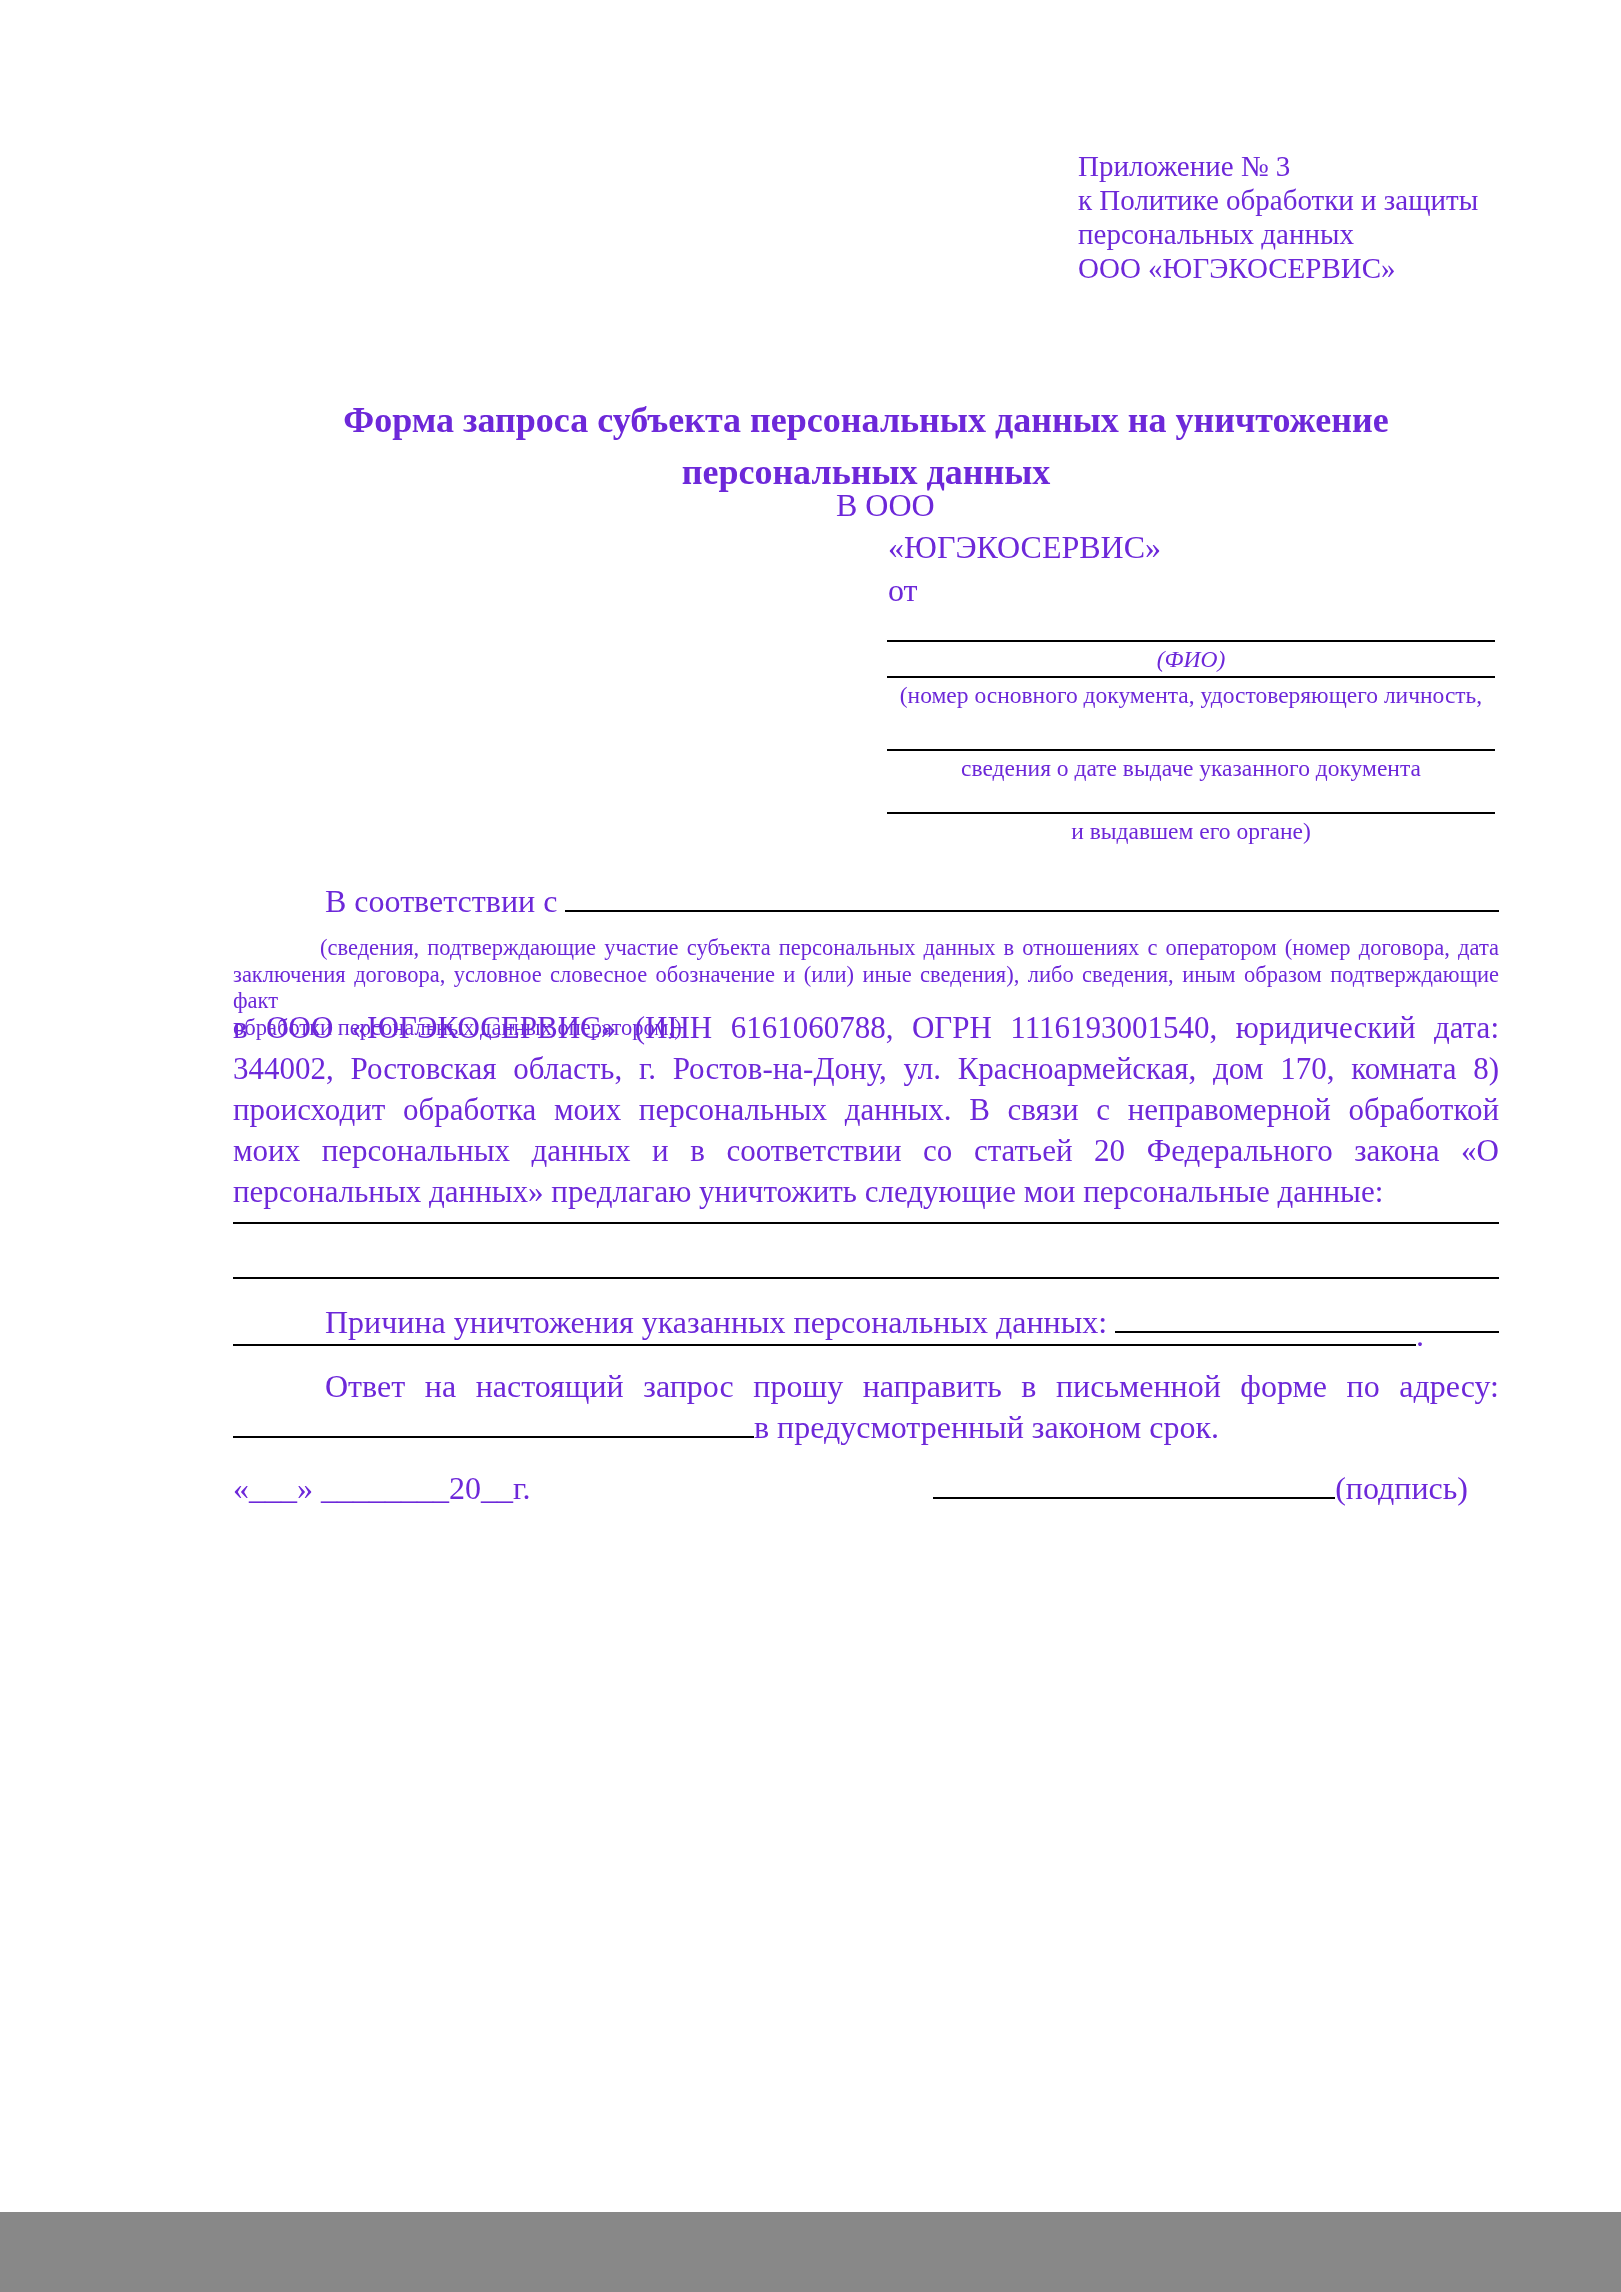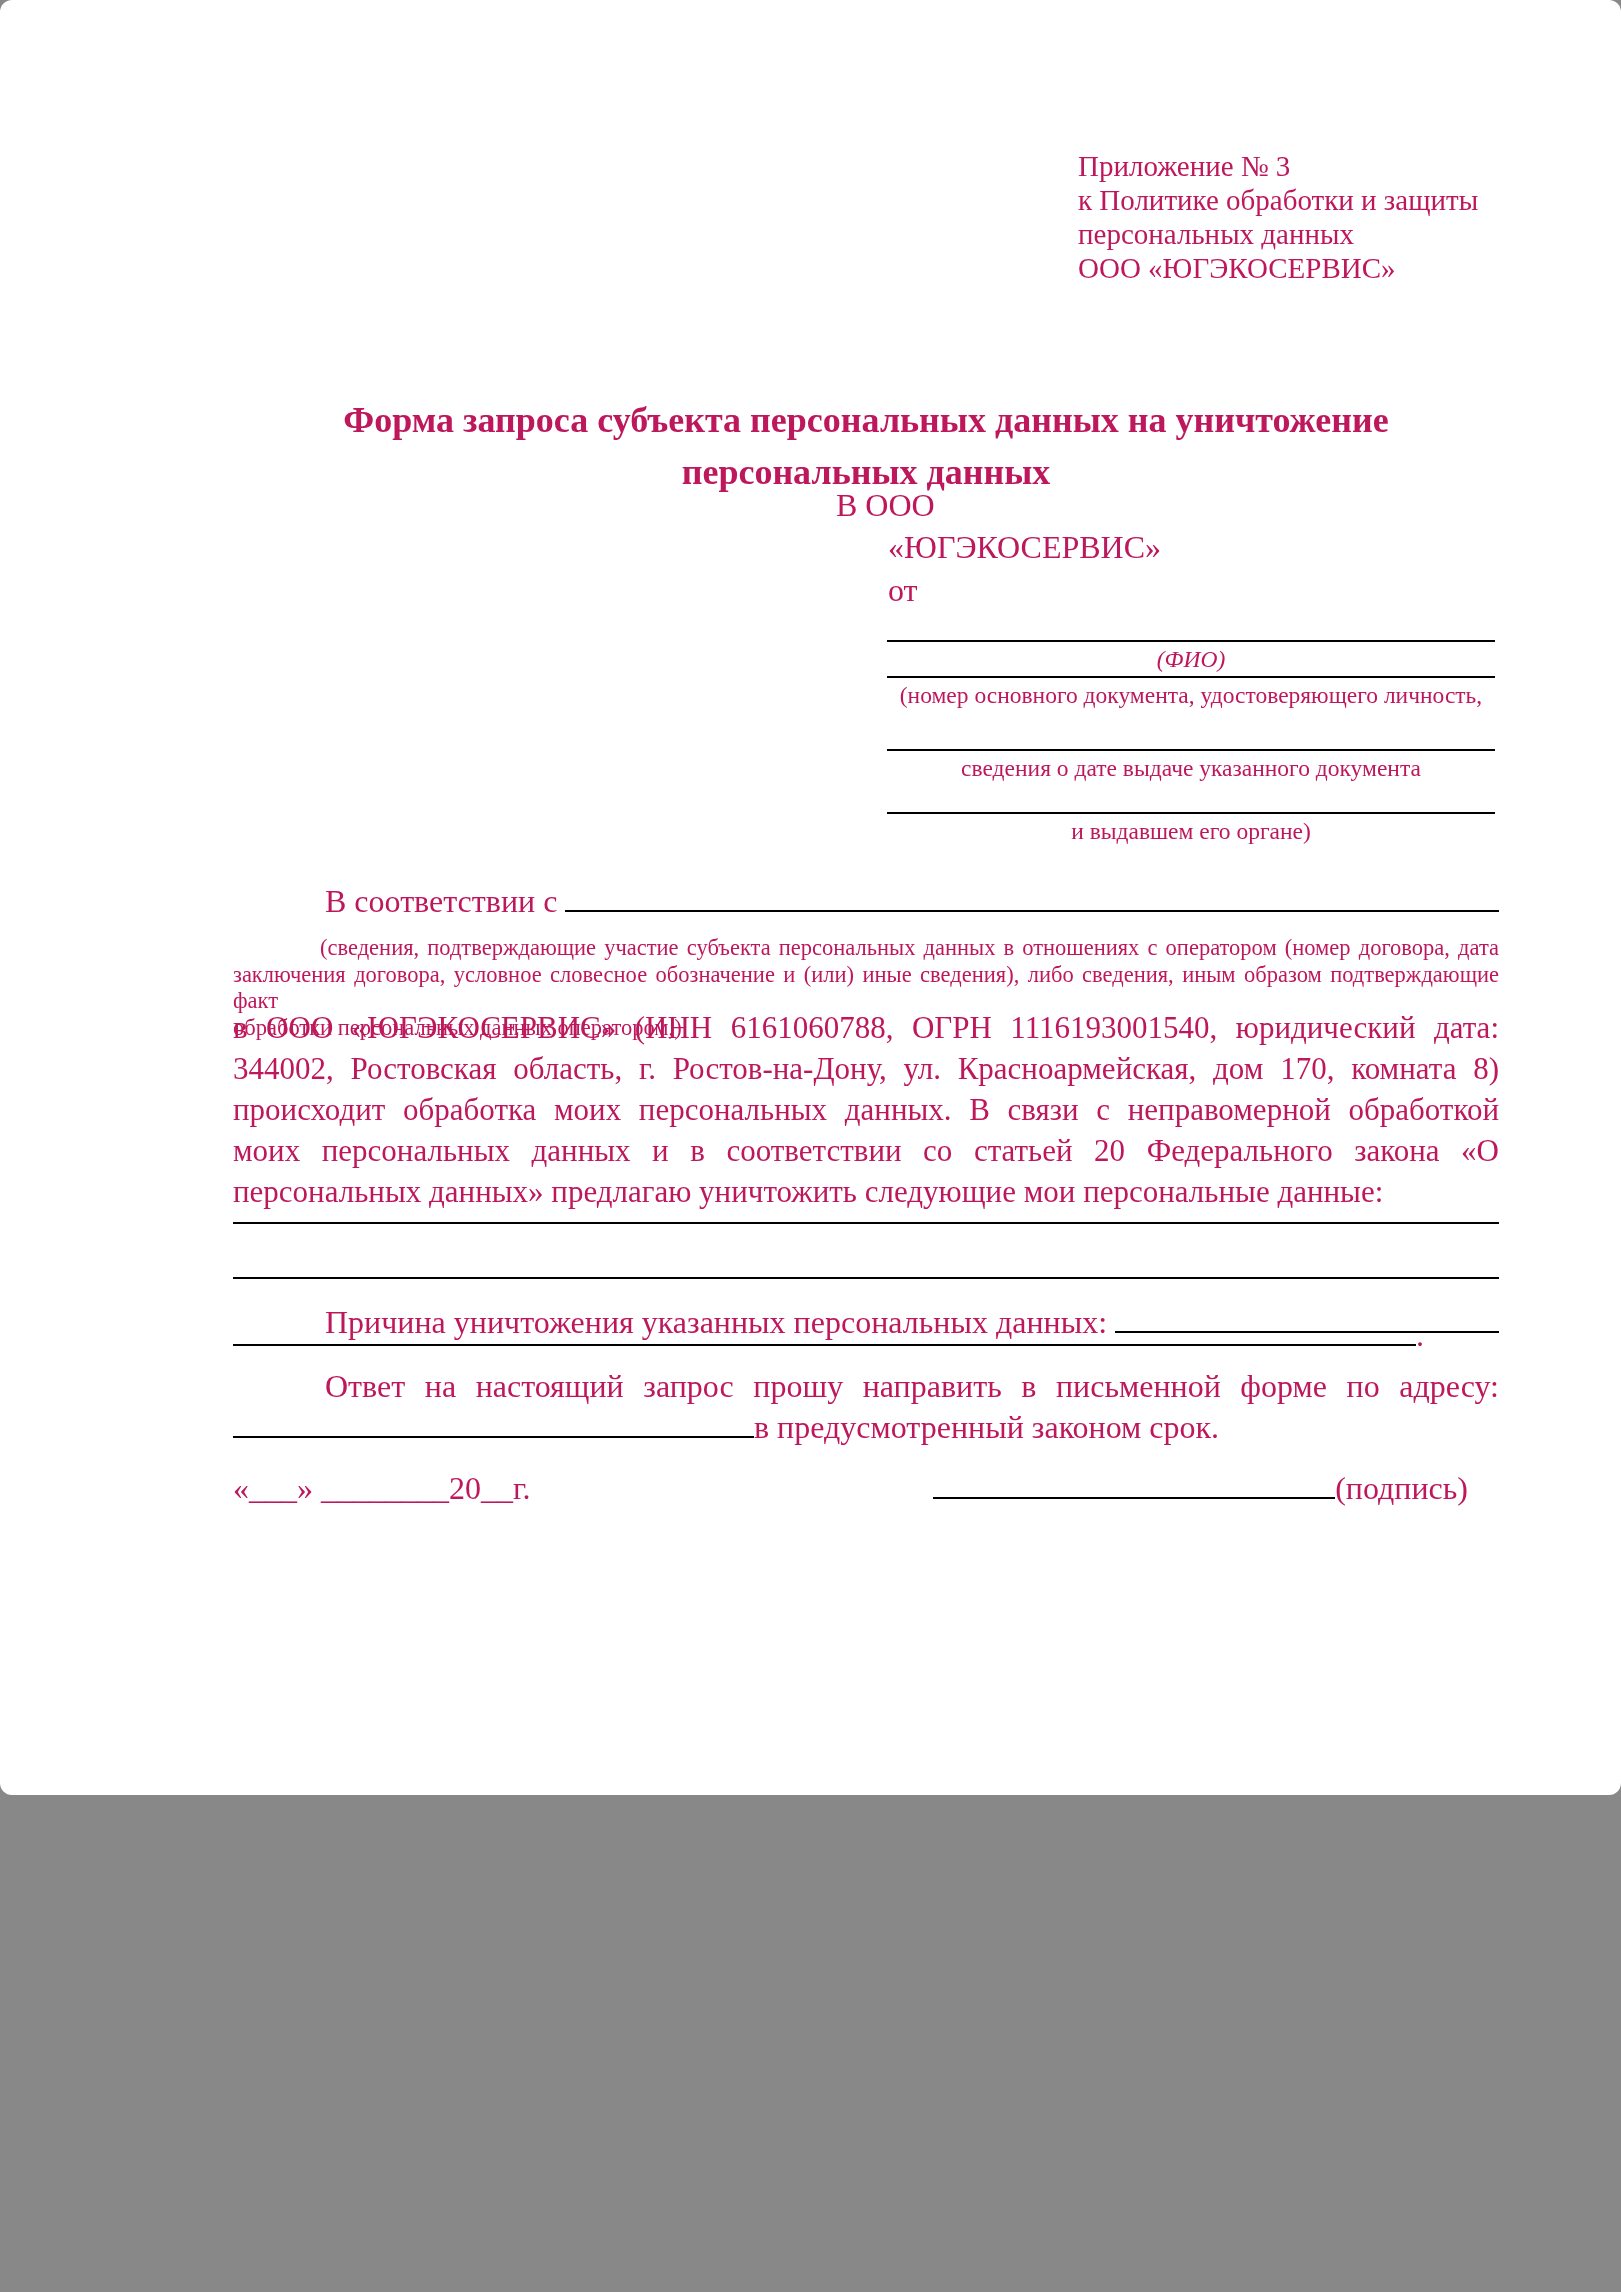--- a/index.html
+++ b/index.html
@@ -1,23 +1,22 @@
 <!DOCTYPE html>
 <html lang="ru"><head>
 <meta charset="utf-8">
 <style>
   html,body { margin:0; padding:0; background:#888; }
   .page {
     position:relative;
-    width:1621px; height:1795px;
+    width:1621px; height:2212px;
     margin:0 auto;
     background:#ffffff;
-    color:#be185d;
+    color:#6d28d9;
     font-family:"Liberation Serif", "DejaVu Serif", serif;
-    border-radius:12px;
   }
   .page * { box-sizing:border-box; }
 
   .appendix { position:absolute; left:1078px; top:149px; font-size:29px; line-height:34px; }
 
   .doc-title {
     position:absolute; left:233px; top:394px; width:1266px;
     text-align:center; font-weight:bold; font-size:36px; line-height:52px;
   }
 

